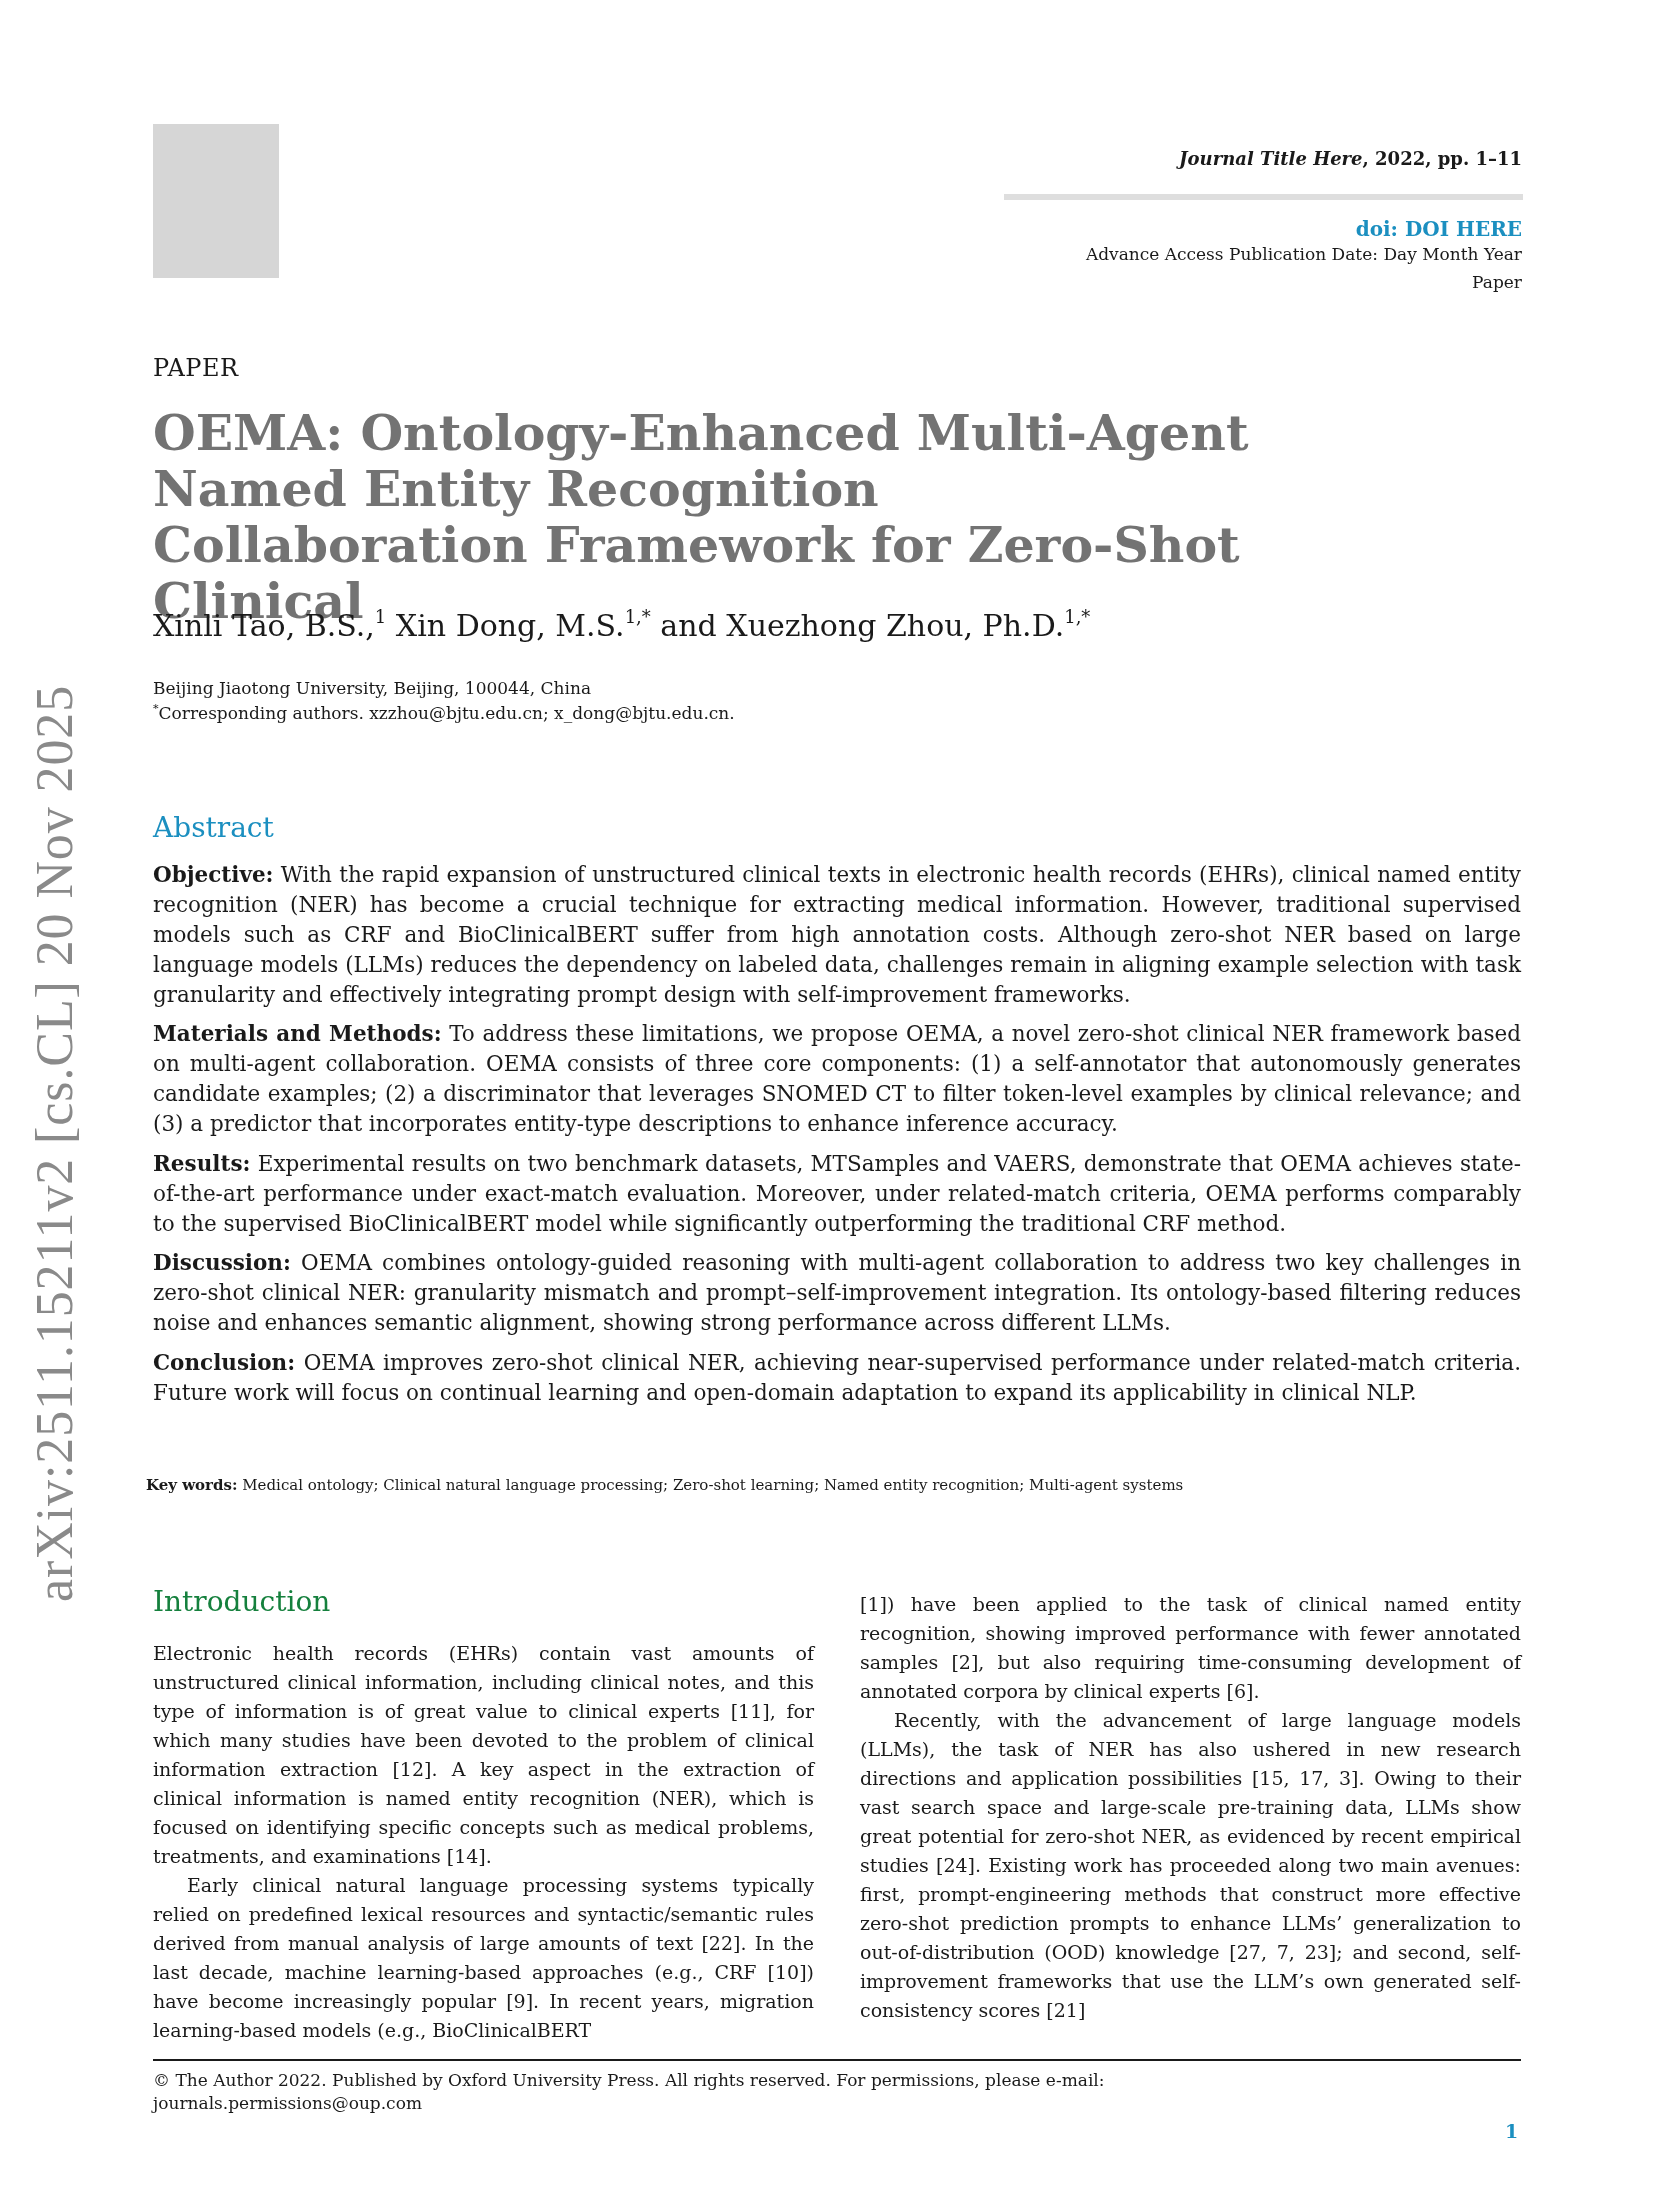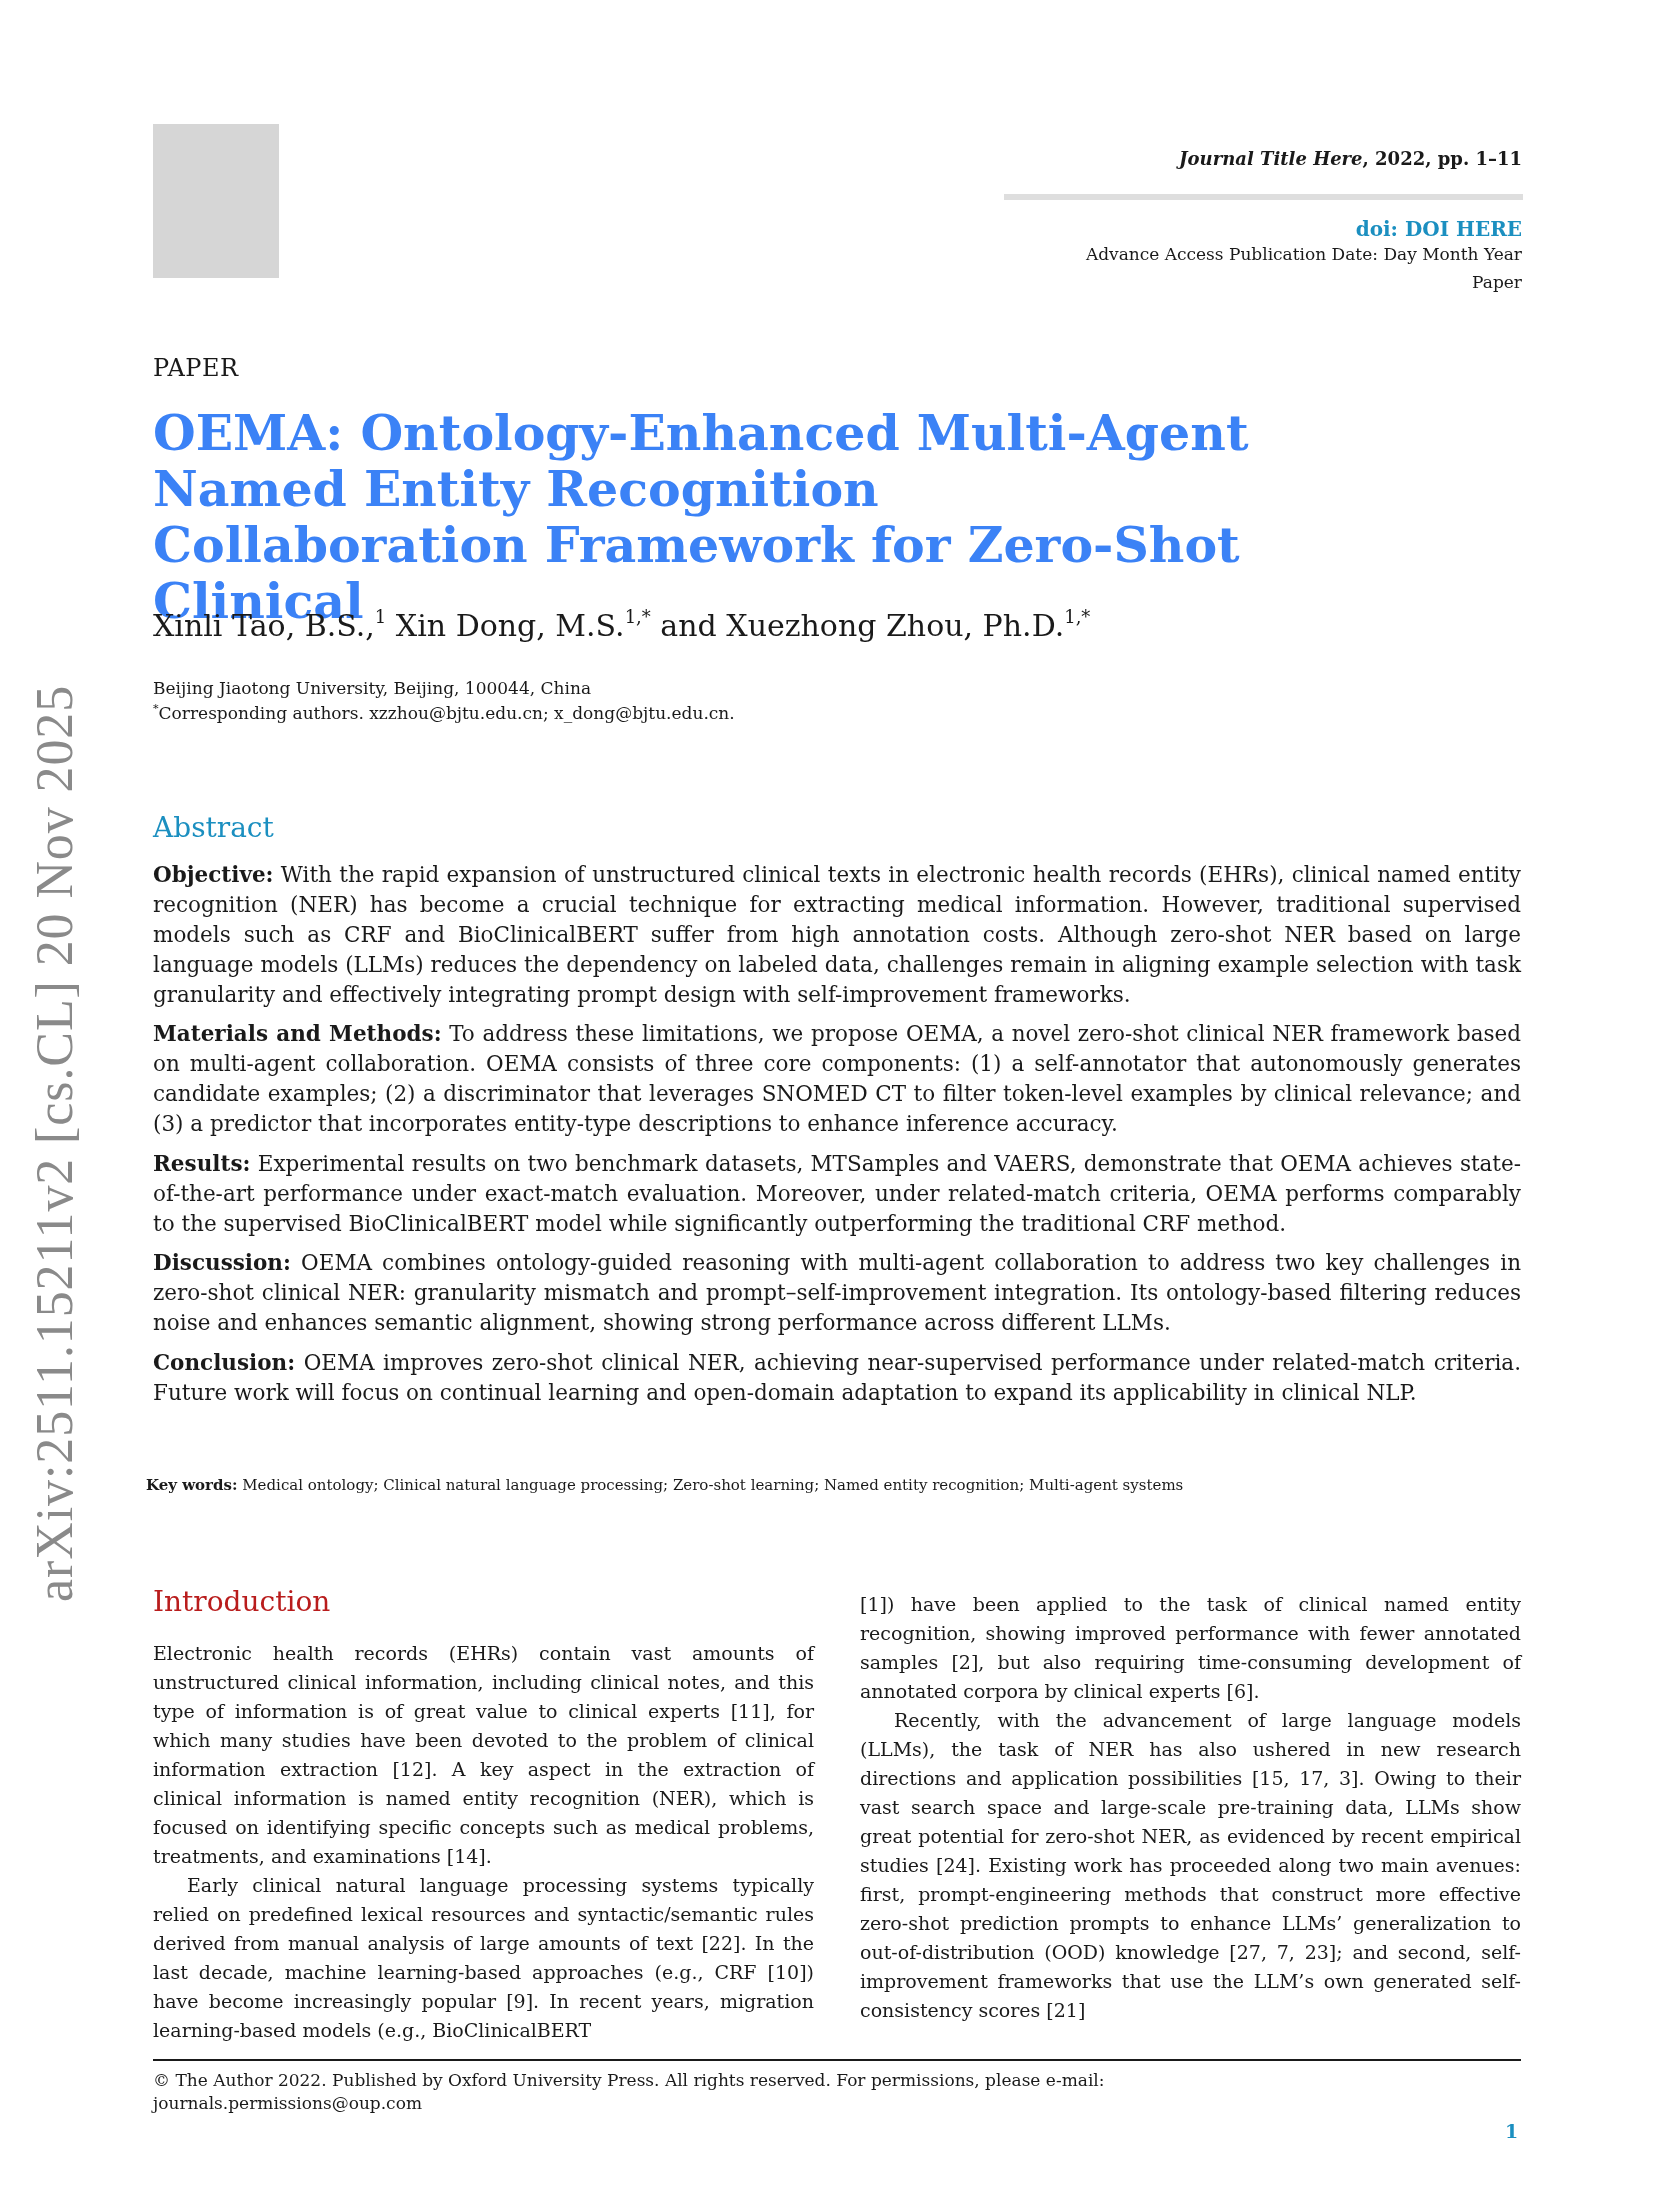--- a/index.html
+++ b/index.html
@@ -24,36 +24,36 @@
     left: 17px; top: 1602px; width: 1021px; height: 75px;
     transform-origin: 0 0; transform: rotate(-90deg);
     font-family: "Liberation Serif", "DejaVu Serif", serif;
     font-size: 52px; color: #8a8a8a; white-space: nowrap; line-height: 75px;
     letter-spacing: 0.9px;
   }
 
   #section-kicker { left: 153px; top: 354px; font-size: 24px; letter-spacing: 0.5px; }
   #paper-title {
     left: 153px; top: 405px; width: 1312px;
-    font-size: 49px; line-height: 56px; font-weight: bold; color: #3b82f6;
+    font-size: 49px; line-height: 56px; font-weight: bold; color: #737373;
   }
   #authors { left: 153px; top: 607px; font-size: 30px; line-height: 37px; white-space: nowrap; }
   #authors sup { font-size: 18px; vertical-align: 13px; line-height: 0; }
   #affiliation { left: 153px; top: 676px; width: 1377px; font-size: 17px; line-height: 25px; }
   #affiliation sup { font-size: 11.2px; vertical-align: 6.6px; line-height: 0; }
 
   #abstract-heading { left: 153px; top: 811px; font-size: 28px; color: #1b8fc0; font-weight: normal; }
   #abstract-body { left: 153px; top: 860px; width: 1368px; font-size: 21.5px; line-height: 30px; text-align: justify; }
   #abstract-body p { margin: 0 0 9.4px 0; }
   #abstract-body b { font-weight: bold; }
 
   #keywords { left: 146px; top: 1470px; width: 1368px; font-size: 15px; line-height: 30px; text-align: justify; }
   #keywords b { font-weight: bold; }
 
-  #intro-heading { left: 153px; top: 1585px; font-size: 28px; color: #b91c1c; }
+  #intro-heading { left: 153px; top: 1585px; font-size: 28px; color: #15803d; }
   .col { font-size: 19px; line-height: 29px; text-align: justify; }
   .col p { margin: 0; }
   .col p.indent { text-indent: 34px; }
   #col-left { left: 153px; top: 1633px; width: 661px; margin-top: 6px; }
   #col-right { left: 860px; top: 1590px; width: 661px; }
 
   #footer-rule { left: 153px; top: 2059px; width: 1368px; height: 1.9px; background: #1a1a1a; }
   #footer-text { left: 153px; top: 2069px; width: 1368px; font-size: 17px; line-height: 22.5px; }
   #page-number { left: 1505px; top: 2120px; font-size: 19px; color: #1b8fc0; font-weight: bold; }
 </style>

